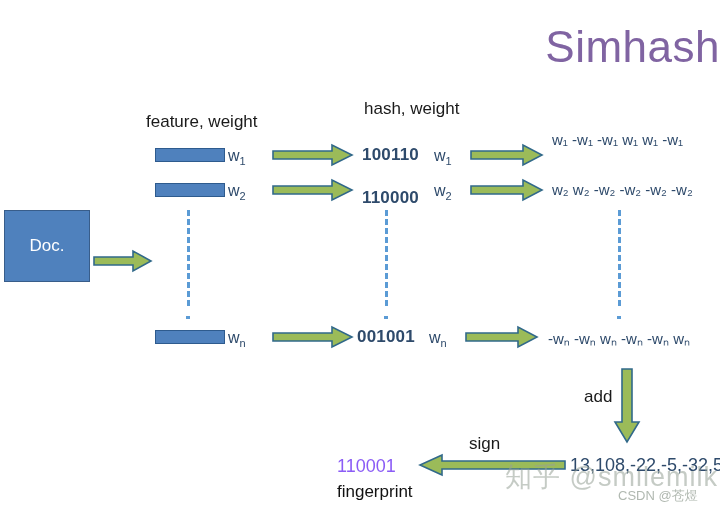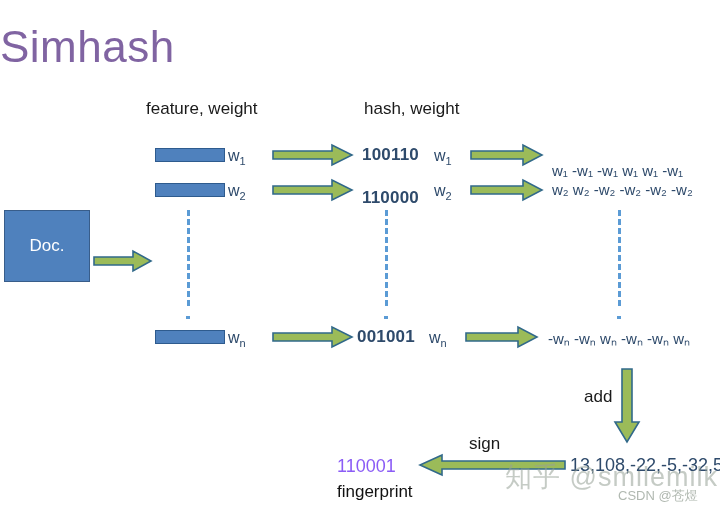--- a/index.html
+++ b/index.html
@@ -15,35 +15,35 @@
     overflow: hidden;
     font-family: "Liberation Sans", sans-serif;
   }
 
   
   .title {
     position: absolute;
     left: 0;
     top: 22px;
     width: 720px;
-    text-align: left;
+    text-align: right;
     font-size: 44px;
     font-weight: 400;
     color: #8064A2;
     letter-spacing: 0.5px;
   }
 
   
   .col-header {
     position: absolute;
     font-size: 17px;
     color: #1a1a1a;
     white-space: nowrap;
   }
-  .col-header.feature { left: 146px; top: 99px; }
+  .col-header.feature { left: 146px; top: 112px; }
   .col-header.hash    { left: 364px; top: 99px; }
 
   
   .doc-box {
     position: absolute;
     left: 4px;
     top: 210px;
     width: 86px;
     height: 72px;
     background: #4F81BD;
@@ -183,21 +183,21 @@
   <svg class="arrow" style="left:272px; top:143px;" width="82" height="24" viewBox="0 0 82 24">
     <polygon points="1,8 60,8 60,2 80,12 60,22 60,16 1,16" fill="#9BBB59" stroke="#31698A" stroke-width="1.6"></polygon>
   </svg>
   <div class="hashval" style="left:362px; top:145px;">100110</div>
   <div class="wlabel" style="left:434px; top:147px;">
     <span>w</span><sub>1</sub>
   </div>
   <svg class="arrow" style="left:470px; top:143px;" width="74" height="24" viewBox="0 0 74 24">
     <polygon points="1,8 53,8 53,2 72,12 53,22 53,16 1,16" fill="#9BBB59" stroke="#31698A" stroke-width="1.6"></polygon>
   </svg>
-  <div class="signvec" style="left:552px; top:162px;">w₁ -w₁ -w₁ w₁ w₁ -w₁</div>
+  <div class="signvec" style="left:552px; top:131px;">w₁ -w₁ -w₁ w₁ w₁ -w₁</div>
 
   <div class="feature-bar" style="top:183px;"></div>
   <div class="wlabel" style="left:228px; top:182px;">
     <span>w</span><sub>2</sub>
   </div>
   <svg class="arrow" style="left:272px; top:178px;" width="82" height="24" viewBox="0 0 82 24">
     <polygon points="1,8 60,8 60,2 80,12 60,22 60,16 1,16" fill="#9BBB59" stroke="#31698A" stroke-width="1.6"></polygon>
   </svg>
   <div class="hashval" style="left:362px; top:188px;">110000</div>
   <div class="wlabel" style="left:434px; top:182px;">

